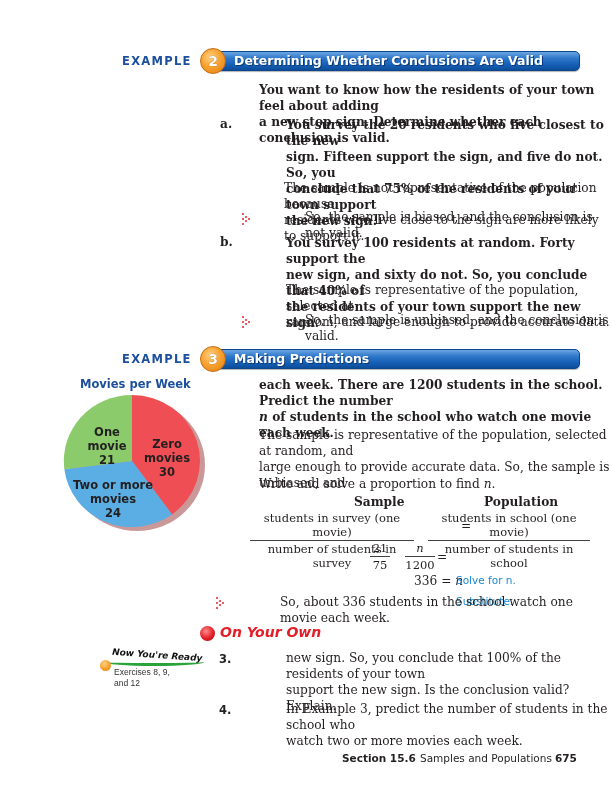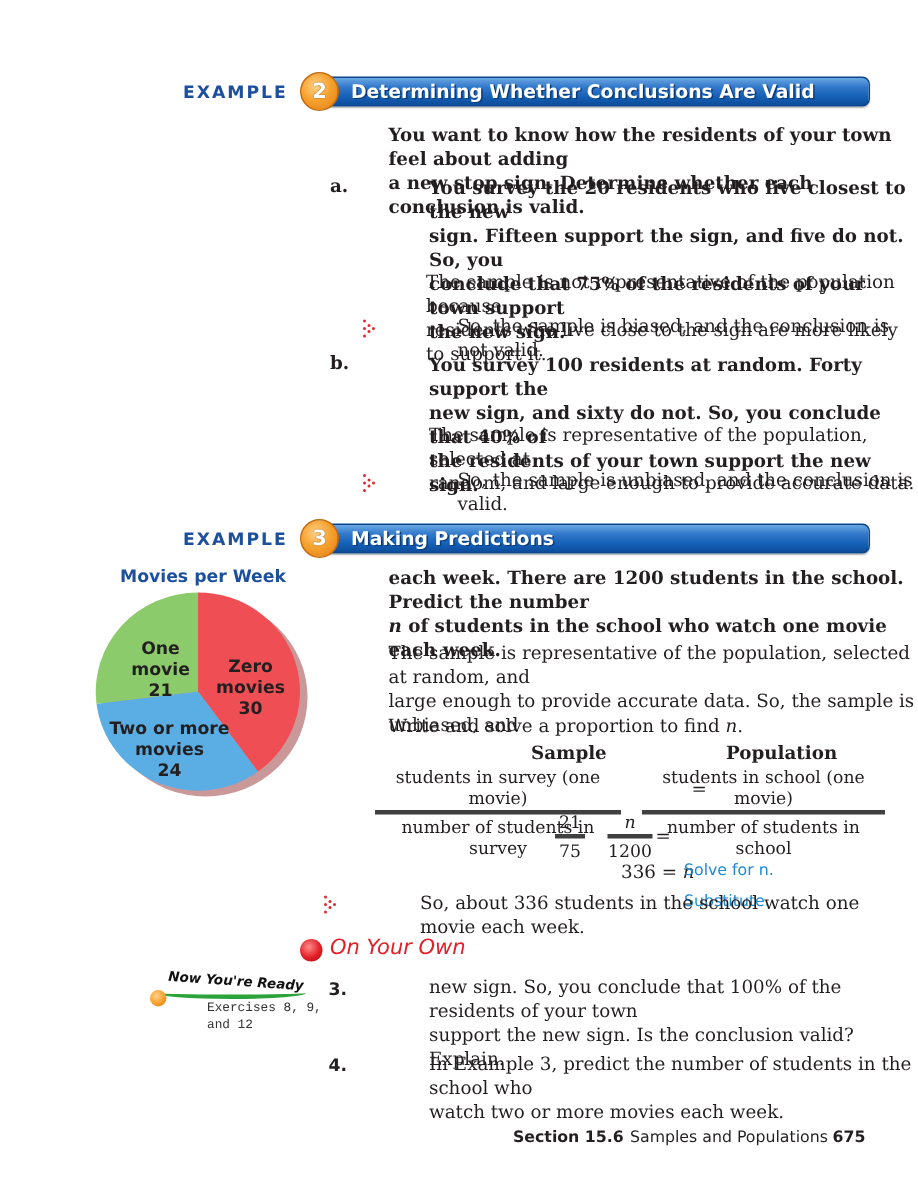--- a/index.html
+++ b/index.html
@@ -22,44 +22,44 @@
 
   .para { position: absolute; font-size: 12.2px; line-height: 16px; margin-left: 44px; }
   .bold { font-weight: bold; }
   .ital { font-style: italic; }
   .item-letter { position: absolute; font-weight: bold; font-size: 12.2px; }
 
   .arrow-icon { position: absolute; width: 10px; height: 12px; }
   .arrow-icon i { position: absolute; width: 2.4px; height: 2.4px; background: #e5252a; border-radius: 50%; }
 
   .fraction { position: absolute; text-align: center; font-size: 11.5px; line-height: 14px; }
-  .fraction .num { display: block; border-bottom: 3px solid #404040; padding: 0 2px 1px; }
+  .fraction .num { display: block; border-bottom: 1px solid #404040; padding: 0 2px 1px; }
   .fraction .den { display: block; padding-top: 1px; }
 
   .blue-note { position: absolute; font-family: "DejaVu Sans", "Liberation Sans", sans-serif; font-size: 10.5px; color: #1a8ad4; }
 
   .pie-title { position: absolute; left: 80px; top: 377px; font-family: "DejaVu Sans", "Liberation Sans", sans-serif;
                font-weight: bold; font-size: 11.5px; color: #1c4f9c; }
   .pie-label { position: absolute; font-family: "DejaVu Sans", "Liberation Sans", sans-serif; font-weight: bold;
                font-size: 11.5px; line-height: 14px; text-align: center; color: #231f20; }
 
   .oyo-dot { position: absolute; left: 200px; top: 626px; width: 15px; height: 15px; border-radius: 50%;
              background: radial-gradient(circle at 40% 35%, #ff8b8b 0%, #e21e26 55%, #a10e14 100%); }
   .oyo-title { position: absolute; left: 220px; top: 624px; font-family: "DejaVu Sans", "Liberation Sans", sans-serif;
-               font-weight: normal; font-style: italic; font-size: 14px; color: #e21e26; }
+               font-weight: bold; font-style: italic; font-size: 14px; color: #e21e26; }
 
   .nyr { position: absolute; left: 100px; top: 650px; width: 120px; height: 50px; }
   .nyr-title { position: absolute; left: 12px; top: 0; font-family: "DejaVu Sans", "Liberation Sans", sans-serif;
                font-weight: bold; font-style: italic; font-size: 9px; color: #111; transform: rotate(4deg); white-space: nowrap; }
   .nyr-swoosh { position: absolute; left: 4px; top: 8px; width: 100px; height: 8px; border-radius: 50%;
                 border-bottom: 3px solid #2aa33a; }
   .nyr-dot { position: absolute; left: 0; top: 10px; width: 11px; height: 11px; border-radius: 50%;
              background: radial-gradient(circle at 40% 35%, #ffd28a 0%, #f7a330 50%, #e07b10 100%); }
-  .nyr-text { position: absolute; left: 14px; top: 17px; font-family: Liberation Mono, monospace;
-              font-size: 8.5px; line-height: 11px; color: #333; margin-left: 24px; }
+  .nyr-text { position: absolute; left: 14px; top: 17px; font-family: Liberation Sans, sans-serif;
+              font-size: 8.5px; line-height: 11px; color: #333; }
 
   .q-num { position: absolute; font-family: "DejaVu Sans", "Liberation Sans", sans-serif; font-weight: bold; font-size: 11.5px; }
 
   .footer { position: absolute; top: 752px; font-family: "DejaVu Sans", "Liberation Sans", sans-serif; font-size: 10.5px; color: #231f20; }
 </style>
 </head>
 <body>
 
 <div class="ex-header" style="top:50px;">
   <span class="ex-label">EXAMPLE</span>

